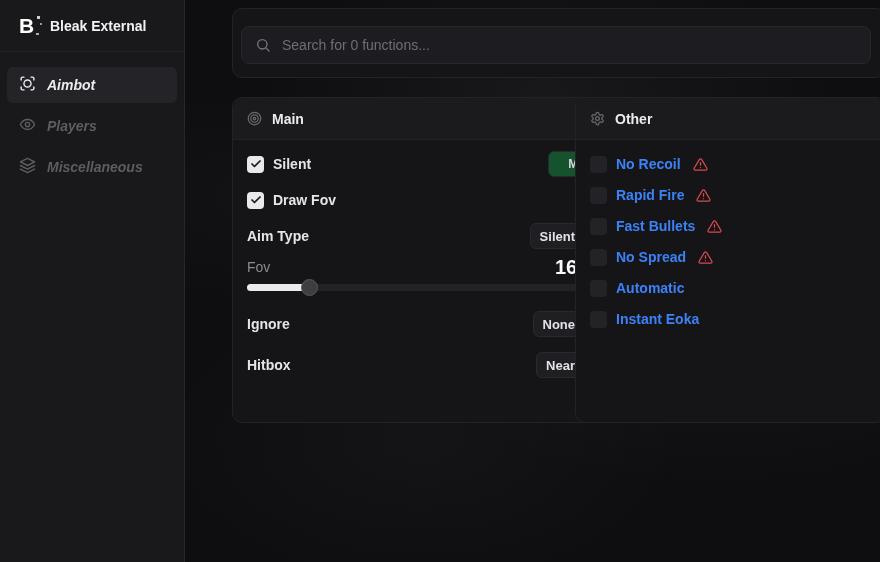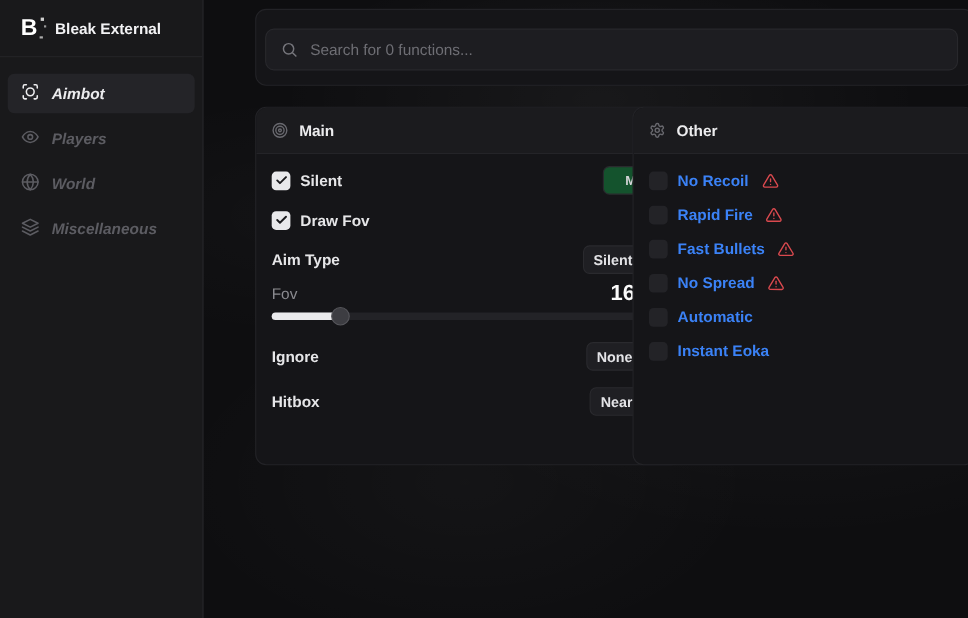--- a/index.html
+++ b/index.html
@@ -169,30 +169,20 @@
         <svg width="17" height="17" viewBox="0 0 24 24" fill="none" stroke="currentColor" stroke-width="2" stroke-linecap="round" stroke-linejoin="round">
           <path d="M2 12s3.5-7 10-7 10 7 10 7-3.5 7-10 7-10-7-10-7z"></path>
             <circle cx="12" cy="12" r="3"></circle>
         </svg>
       </span>
       <span>Players</span>
     </div>
     <div class="nav-item">
       <span>
         <svg width="17" height="17" viewBox="0 0 24 24" fill="none" stroke="currentColor" stroke-width="2" stroke-linecap="round" stroke-linejoin="round">
-          <circle cx="12" cy="12" r="10"></circle>
-            <path d="M2 12h20"></path>
-          <path d="M12 2a15.3 15.3 0 0 1 4 10 15.3 15.3 0 0 1-4 10 15.3 15.3 0 0 1-4-10 15.3 15.3 0 0 1 4-10z"></path>
-        </svg>
-      </span>
-      <span>World</span>
-    </div>
-    <div class="nav-item">
-      <span>
-        <svg width="17" height="17" viewBox="0 0 24 24" fill="none" stroke="currentColor" stroke-width="2" stroke-linecap="round" stroke-linejoin="round">
           <polygon points="12 2 2 7 12 12 22 7 12 2"></polygon>
             <polyline points="2 12 12 17 22 12"></polyline>
             <polyline points="2 17 12 22 22 17"></polyline>
         </svg>
       </span>
       <span>Miscellaneous</span>
     </div>
   </div>
 </div>
 

